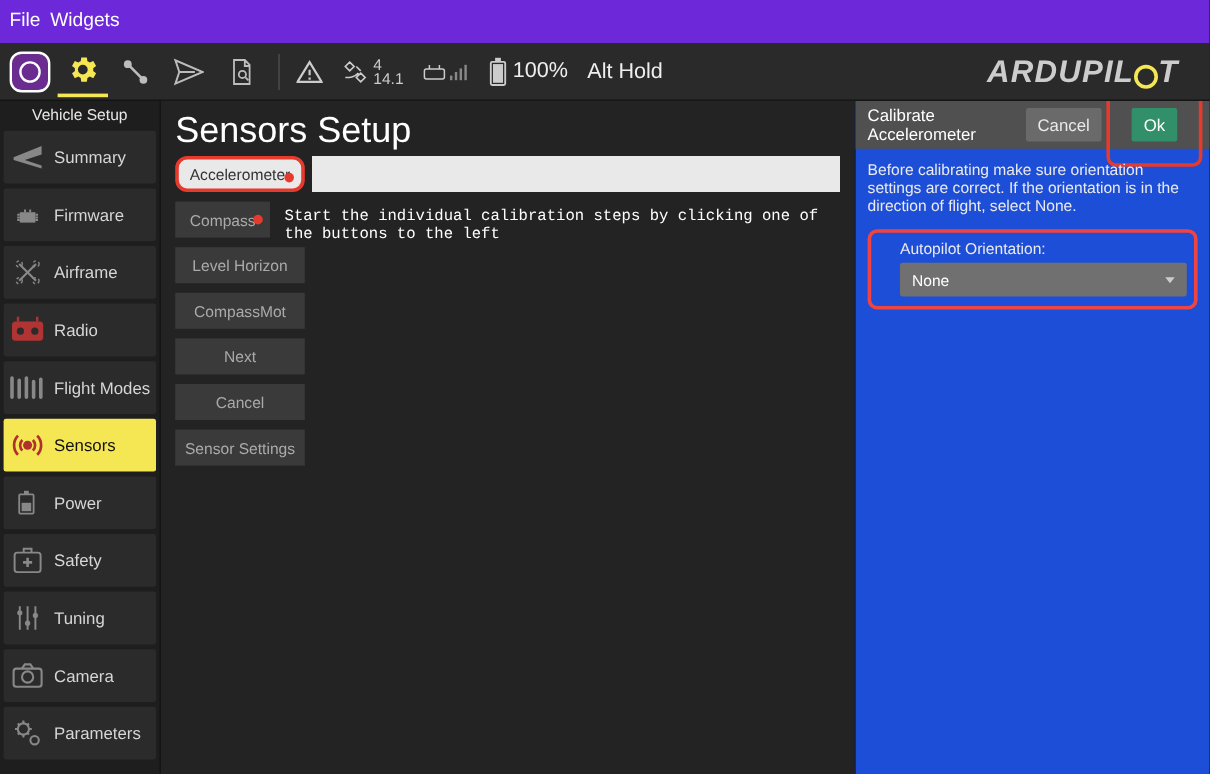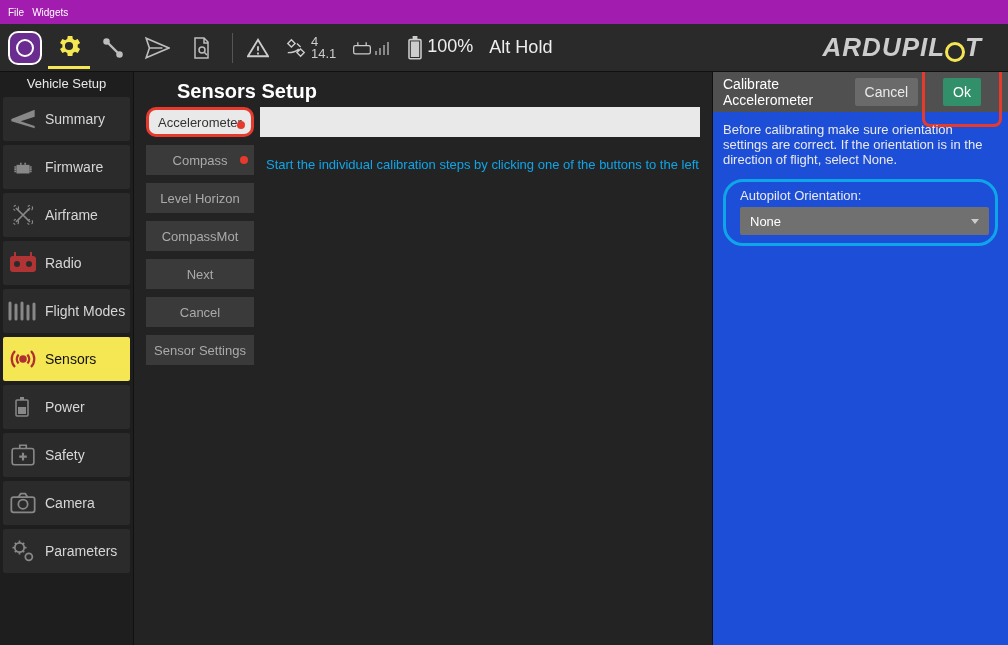--- a/index.html
+++ b/index.html
@@ -7,26 +7,26 @@
     width: 1008px;
     height: 645px;
     font-family: "Segoe UI", Arial, sans-serif;
     background: #222222;
     color: #ffffff;
     overflow: hidden;
     font-size: 14px;
   }
   
   .menubar {
-    height: 24px;
-    background: #a21caf;
+    height: 36px;
+    background: #6d28d9;
     display: flex;
     align-items: center;
     padding: 0 8px;
-    font-size: 10px;
+    font-size: 16px;
     gap: 8px;
   }
   .menubar span { cursor: default; }
   
   .toolbar {
     height: 48px;
     background: #2a2a2a;
     border-bottom: 1px solid #111;
     display: flex;
     align-items: center;
@@ -125,24 +125,23 @@
   
   .content {
     flex: 1;
     background: #232323;
     padding: 8px 12px;
     display: flex;
     flex-direction: column;
     position: relative;
   }
   .content h2 {
-    font-size: 20px;
-    font-weight: 700;
+    font-size: 30px;
+    font-weight: 400;
     margin-bottom: 4px;
-    margin-left: 31px;
   }
   .content .subtitle {
     font-size: 13px;
     color: #dcdcdc;
     margin-bottom: 10px;
   }
   .sensor-row {
     display: flex;
     align-items: center;
     gap: 6px;
@@ -165,22 +164,23 @@
     color: #333;
   }
   .status-lane {
     flex: 1;
     height: 30px;
     background: #e9e9e9;
     margin-bottom: 8px;
   }
   .instruction-text {
     font-size: 13px;
-    color: #0ea5e9;
+    color: #ffffff;
     margin-left: 6px;
+    font-family: Liberation Mono, monospace;
   }
   .highlight-box {
     border: 3px solid #e63a2d;
     border-radius: 10px;
   }
   .dot-red {
     width: 8px; height: 8px; border-radius: 50%;
     background: #e63a2d;
     position: absolute; right: 6px; top: 11px;
   }
@@ -221,23 +221,23 @@
     border-radius: 8px;
     padding: 18px;
   }
   .rp-body {
     padding: 10px 10px;
     font-size: 13px;
     color: #eaeaea;
   }
   .orient-block {
     margin-top: 12px;
-    border: 3px solid #0ea5e9;
-    border-radius: 20px;
-    padding: 6px 6px 8px 14px;
+    border: 3px solid #ef4444;
+    border-radius: 8px;
+    padding: 6px 6px 8px 24px;
   }
   .orient-label { margin-bottom: 4px; }
   .orient-select {
     height: 28px;
     background: #707070;
     color: #fff;
     display: flex;
     align-items: center;
     padding: 0 10px;
     position: relative;
@@ -413,20 +413,31 @@
           <svg width="26" height="24" viewBox="0 0 24 22">
             <rect x="2" y="5" width="20" height="15" rx="2" fill="none" stroke="#888" stroke-width="1.5"></rect>
             <path d="M9 5V2h6v3" fill="none" stroke="#888" stroke-width="1.5"></path>
             <path d="M12 9v7M8.5 12.5h7" stroke="#888" stroke-width="2"></path>
           </svg>
         </span>
       <span>Safety</span>
     </div>
     <div class="side-item">
       <span class="side-ico">
+          <svg width="26" height="26" viewBox="0 0 24 24">
+            <path d="M6 3v18M12 3v18M18 3v18" stroke="#888" stroke-width="1.5"></path>
+            <circle cx="6" cy="8" r="2" fill="#888"></circle>
+            <circle cx="12" cy="16" r="2" fill="#888"></circle>
+            <circle cx="18" cy="10" r="2" fill="#888"></circle>
+          </svg>
+        </span>
+      <span>Tuning</span>
+    </div>
+    <div class="side-item">
+      <span class="side-ico">
           <svg width="28" height="24" viewBox="0 0 24 20">
             <rect x="2" y="5" width="20" height="13" rx="2" fill="none" stroke="#888" stroke-width="1.5"></rect>
             <path d="M8 5l2-3h4l2 3" fill="none" stroke="#888" stroke-width="1.5"></path>
             <circle cx="12" cy="11" r="4" fill="none" stroke="#888" stroke-width="1.5"></circle>
           </svg>
         </span>
       <span>Camera</span>
     </div>
     <div class="side-item">
       <span class="side-ico">

